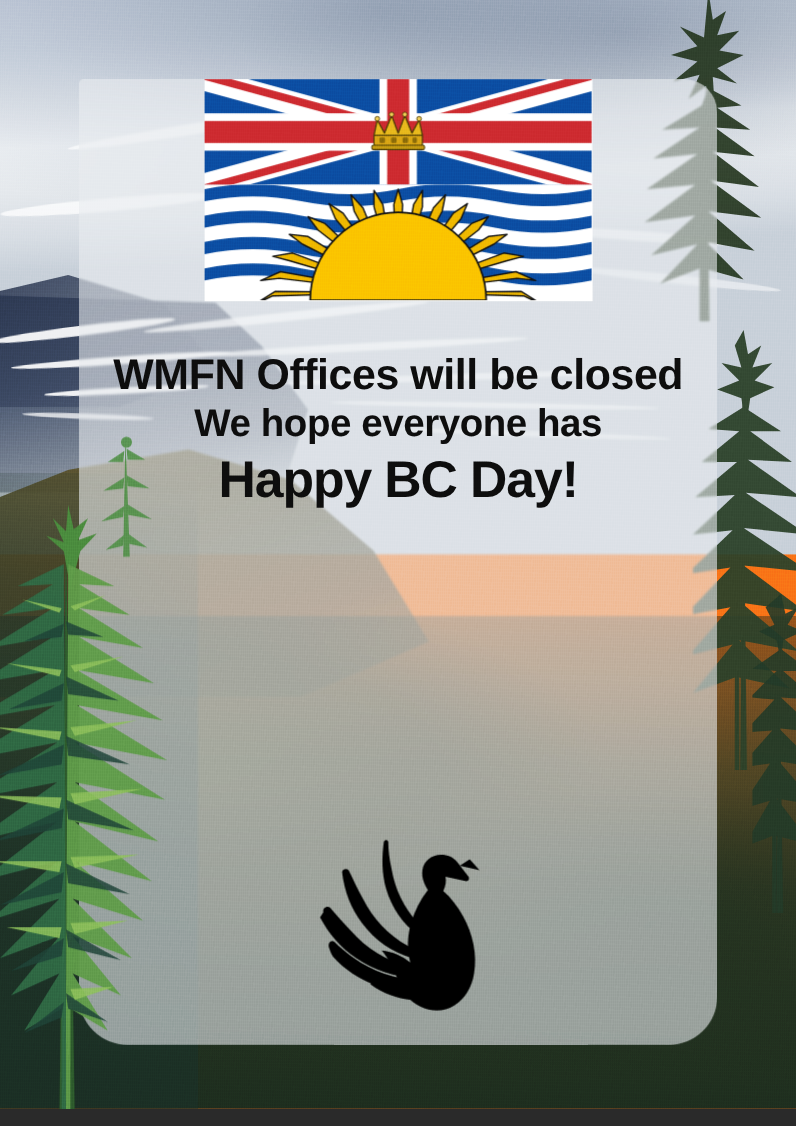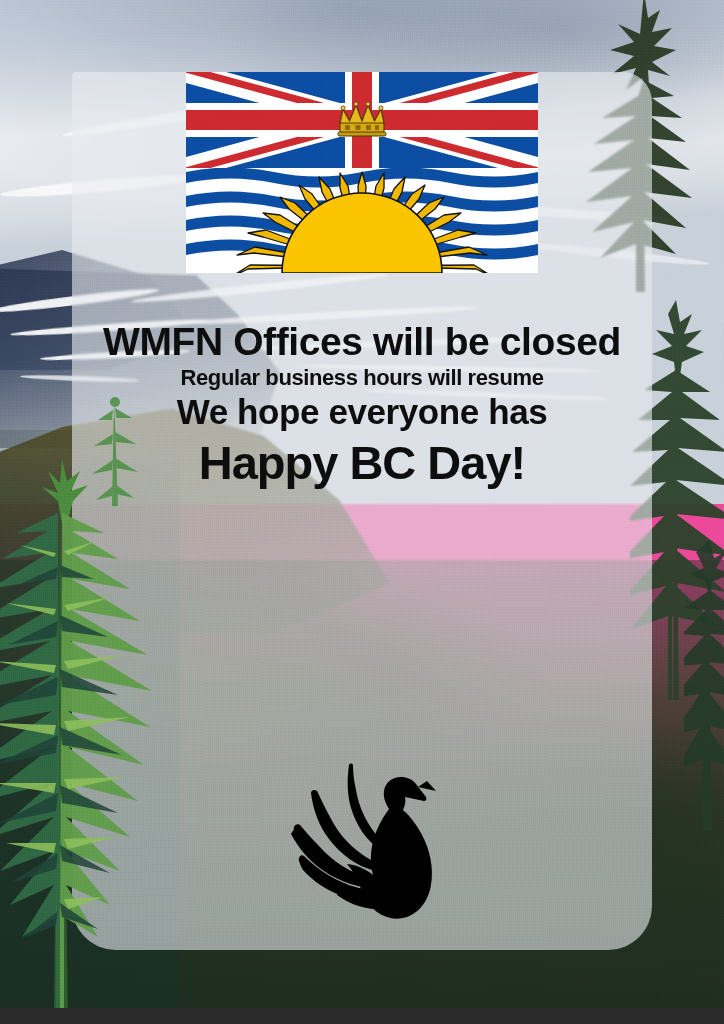--- a/index.html
+++ b/index.html
@@ -10,21 +10,21 @@
   }
   body {
     font-family: "Liberation Sans", sans-serif;
   }
 
   #poster {
     position: relative;
     width: 724px;
     height: 1008px;
     overflow: hidden;
-    background: #ec4899;
+    background: #f97316;
   }
 
   
   .bg-layer { position: absolute; inset: 0; }
 
   
   .bg-sky {
     background:
       radial-gradient(120% 60% at 48% 2%, rgba(120,136,158,0.55) 0%, rgba(150,165,185,0.22) 38%, rgba(255,255,255,0) 66%),
       radial-gradient(80% 40% at 78% 6%, rgba(96,112,136,0.45) 0%, rgba(255,255,255,0) 60%),
@@ -375,21 +375,20 @@
       <path d="M29 66 L52 80 L30 76 Z"></path>
         <path d="M27 68 L6 82 L26 78 Z"></path>
       <path d="M29 92 L48 106 L30 102 Z"></path>
         <path d="M27 94 L10 108 L26 104 Z"></path>
       <circle cx="29" cy="10" r="5"></circle>
     </g>
   </svg>
 
   <div id="text-block">
     <div class="t-line t-big">WMFN Offices will be closed</div>
-    <div class="t-line t-small">Regular business hours will resume</div>
     <div class="t-line t-sub">We hope everyone has</div>
     <div class="t-line t-huge">Happy BC Day!</div>
   </div>
 
   <div id="swan-wrap">
     <svg id="swan" viewBox="0 0 170 163">
       <g fill="#000000">
 
         <path d="M116 20
                  c-9 0 -16 6 -17 14

